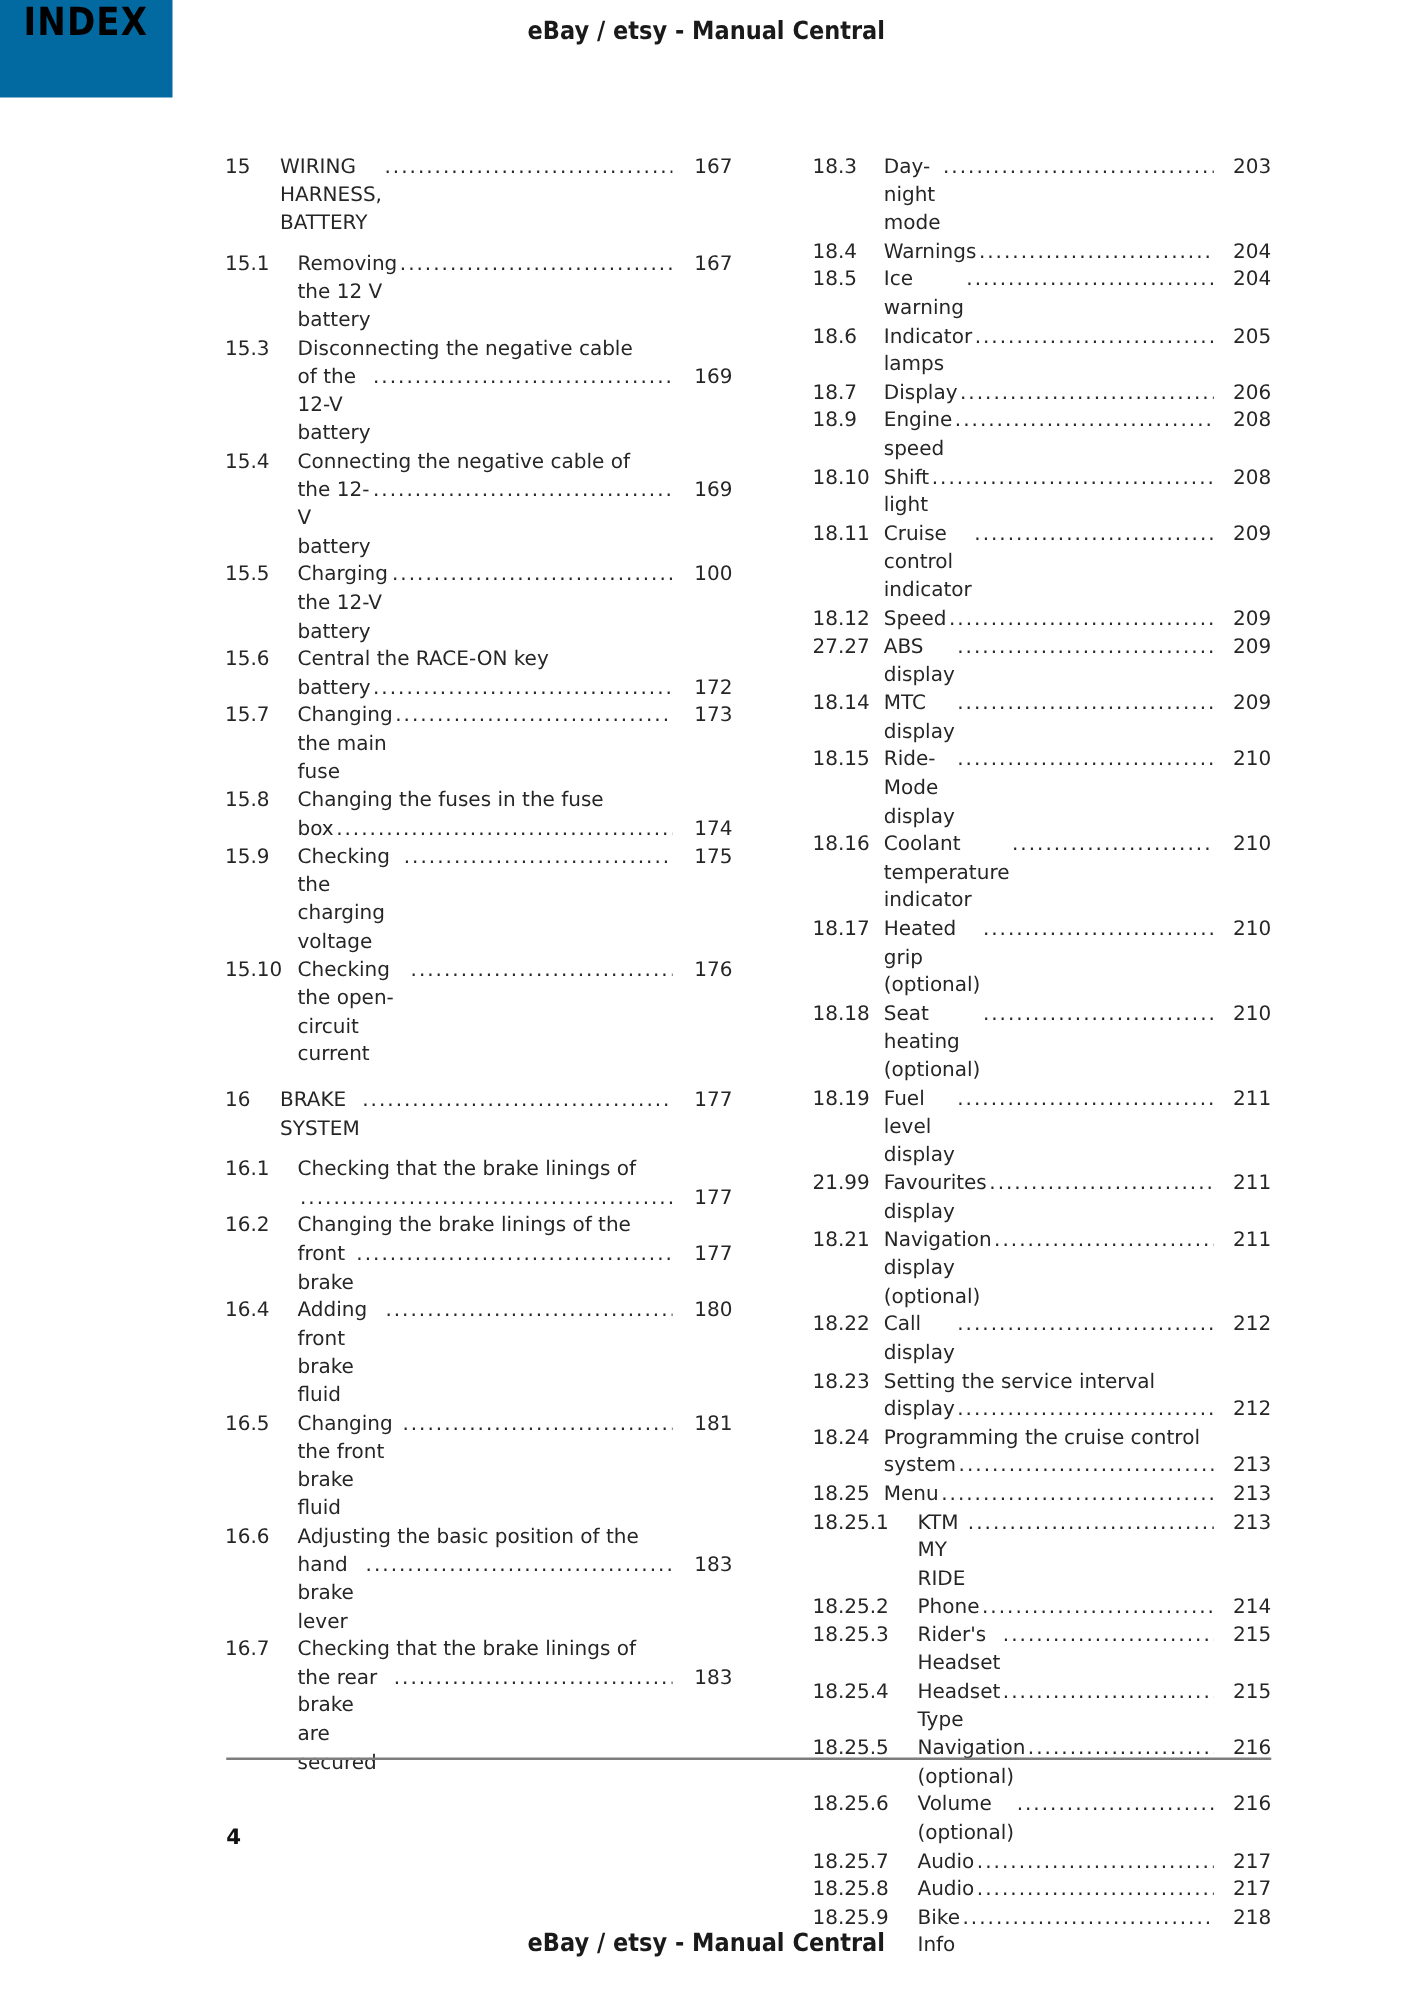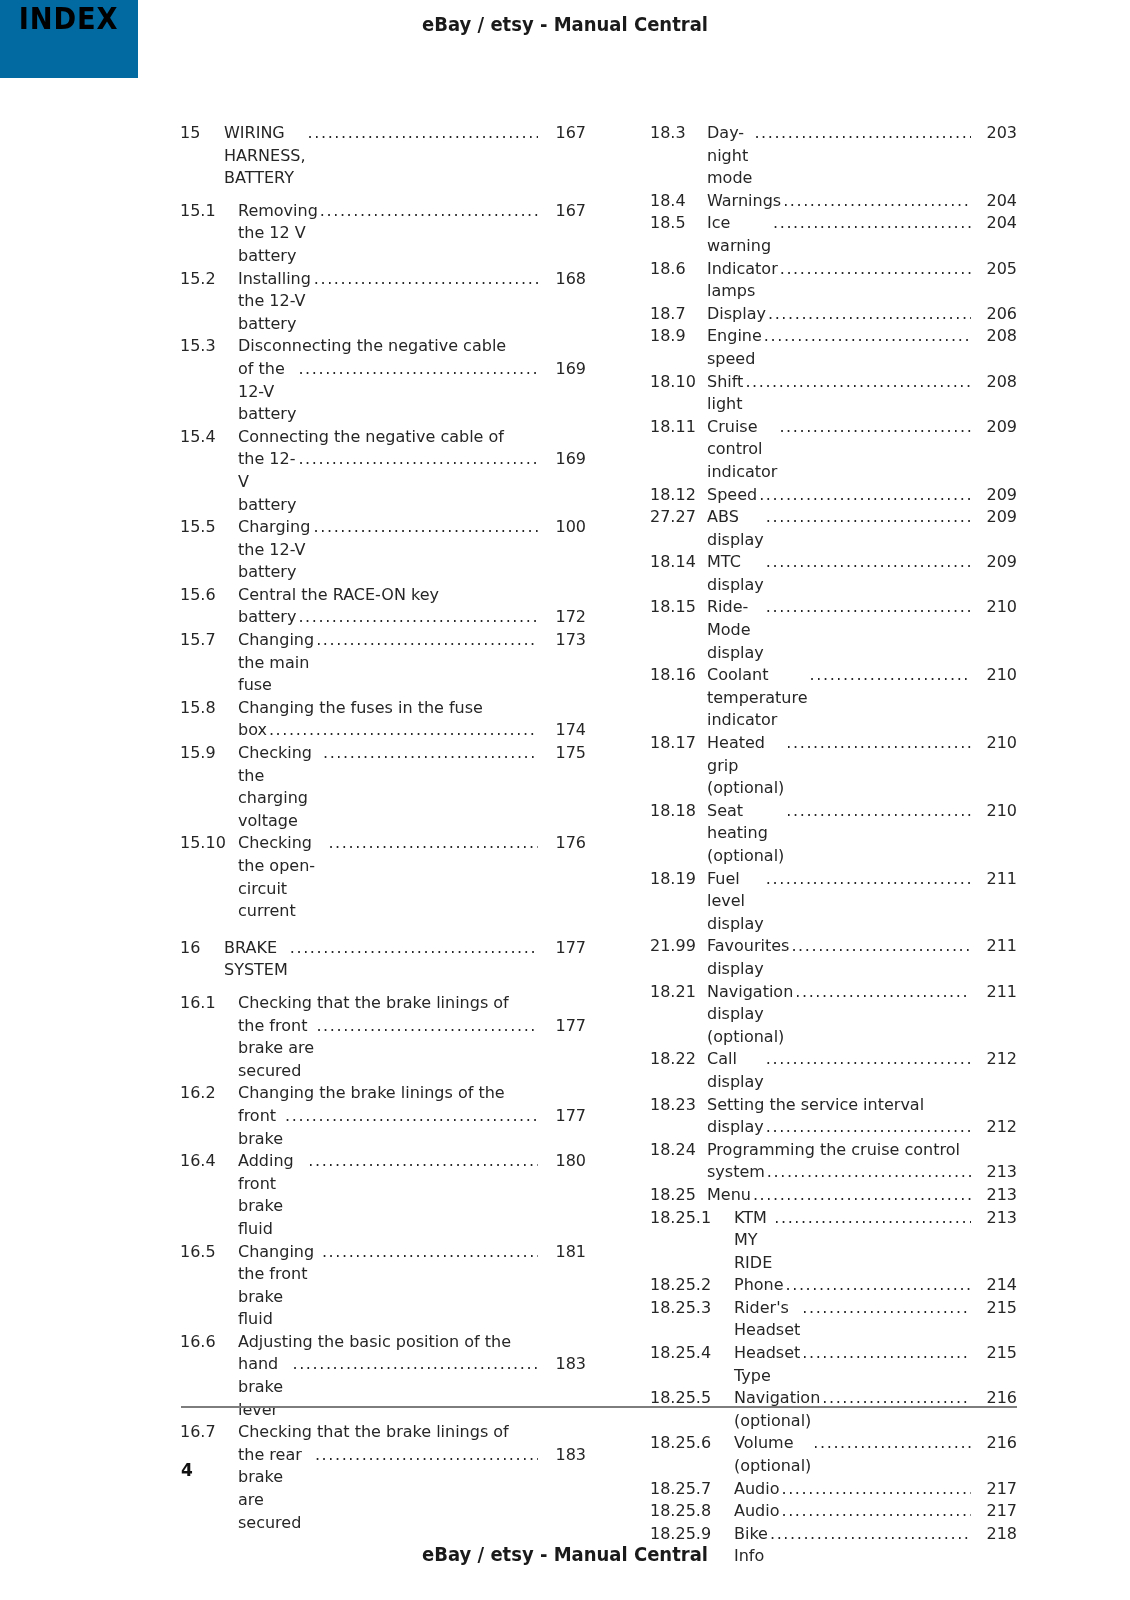--- a/index.html
+++ b/index.html
@@ -175,30 +175,20 @@
         <div class="num">15.1</div>
         <div class="body">
           <div class="line">
             <span class="label">Removing the 12 V battery</span>
             <span class="leader"></span>
             <span class="pageno">167</span>
           </div>
         </div>
       </div>
       <div class="toc-row section">
-        <div class="num">15.2</div>
-        <div class="body">
-          <div class="line">
-            <span class="label">Installing the 12-V battery</span>
-            <span class="leader"></span>
-            <span class="pageno">168</span>
-          </div>
-        </div>
-      </div>
-      <div class="toc-row section">
         <div class="num">15.3</div>
         <div class="body">
           <div class="line noleader">
             <span class="label">Disconnecting the negative cable</span>
           </div>
           <div class="line">
             <span class="label">of the 12-V battery</span>
             <span class="leader"></span>
             <span class="pageno">169</span>
           </div>
@@ -293,21 +283,20 @@
           </div>
         </div>
       </div>
       <div class="toc-row section">
         <div class="num">16.1</div>
         <div class="body">
           <div class="line noleader">
             <span class="label">Checking that the brake linings of</span>
           </div>
           <div class="line">
-            <span class="label">the front brake are secured</span>
             <span class="leader"></span>
             <span class="pageno">177</span>
           </div>
         </div>
       </div>
       <div class="toc-row section">
         <div class="num">16.2</div>
         <div class="body">
           <div class="line noleader">
             <span class="label">Changing the brake linings of the</span>

